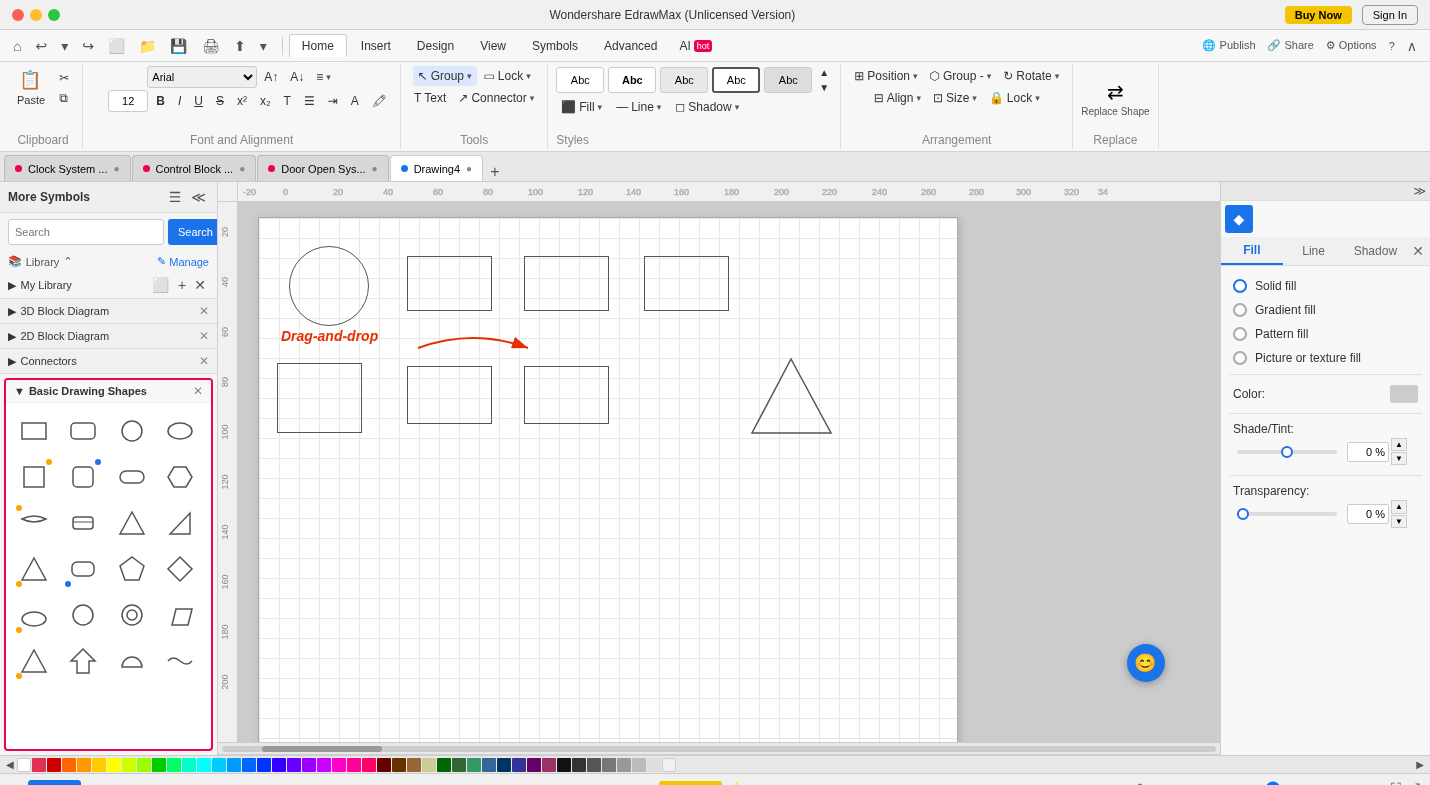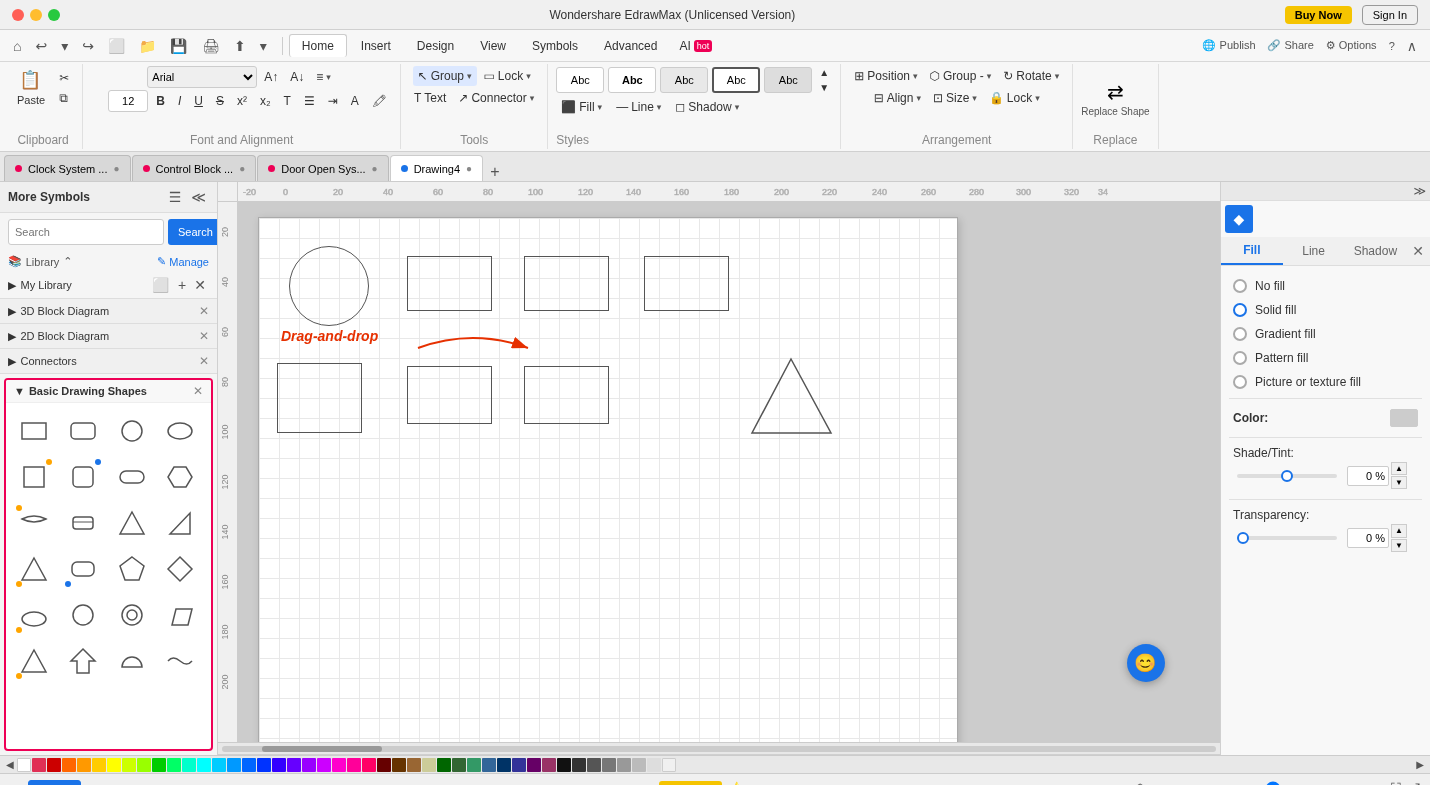--- a/index.html
+++ b/index.html
@@ -223,21 +223,21 @@
     .rp-close { background: none; border: none; cursor: pointer; padding: 4px 6px; font-size: 14px; color: #666; }
 
     .rp-content { padding: 8px; flex: 1; overflow-y: auto; }
     .fill-option {
       display: flex; align-items: center; gap: 8px;
       padding: 5px 4px; border-radius: 3px; cursor: pointer; font-size: 12px; color: #333;
     }
     .fill-radio { width: 14px; height: 14px; border-radius: 50%; border: 2px solid #aaa; background: #fff; flex-shrink: 0; }
     .fill-radio.selected { border-color: #1a73e8; }
 
-    .rp-prop { display: flex; align-items: center; justify-content: space-between; padding: 6px 4px; font-weight: bold; }
+    .rp-prop { display: flex; align-items: center; justify-content: space-between; padding: 6px 4px; }
     .rp-prop-label { font-size: 12px; color: #333; }
     .rp-prop-value { display: flex; align-items: center; gap: 4px; }
     .color-swatch-sm { width: 28px; height: 18px; border: 1px solid #ccc; border-radius: 2px; background: #ddd; cursor: pointer; }
     .slider-track { width: 100px; height: 4px; background: #ddd; border-radius: 2px; position: relative; margin: 0 4px; }
     .slider-thumb { width: 12px; height: 12px; background: #fff; border: 2px solid #1a73e8; border-radius: 50%; position: absolute; top: -4px; cursor: pointer; }
     .rp-sep { height: 1px; background: #e0e0e0; margin: 4px 0; }
 
     
     #bottombar {
       height: 30px;
@@ -787,24 +787,20 @@
 
     <div class="right-panel-tabs">
       <button class="rp-tab active">Fill</button>
       <button class="rp-tab">Line</button>
       <button class="rp-tab">Shadow</button>
       <button class="rp-close">✕</button>
     </div>
 
     <div class="rp-content">
 
-      <div class="fill-option">
-        <div class="fill-radio"></div>
-        <span>No fill</span>
-      </div>
       <div class="fill-option">
         <div class="fill-radio selected"></div>
         <span>Solid fill</span>
       </div>
       <div class="fill-option">
         <div class="fill-radio"></div>
         <span>Gradient fill</span>
       </div>
       <div class="fill-option">
         <div class="fill-radio"></div>

